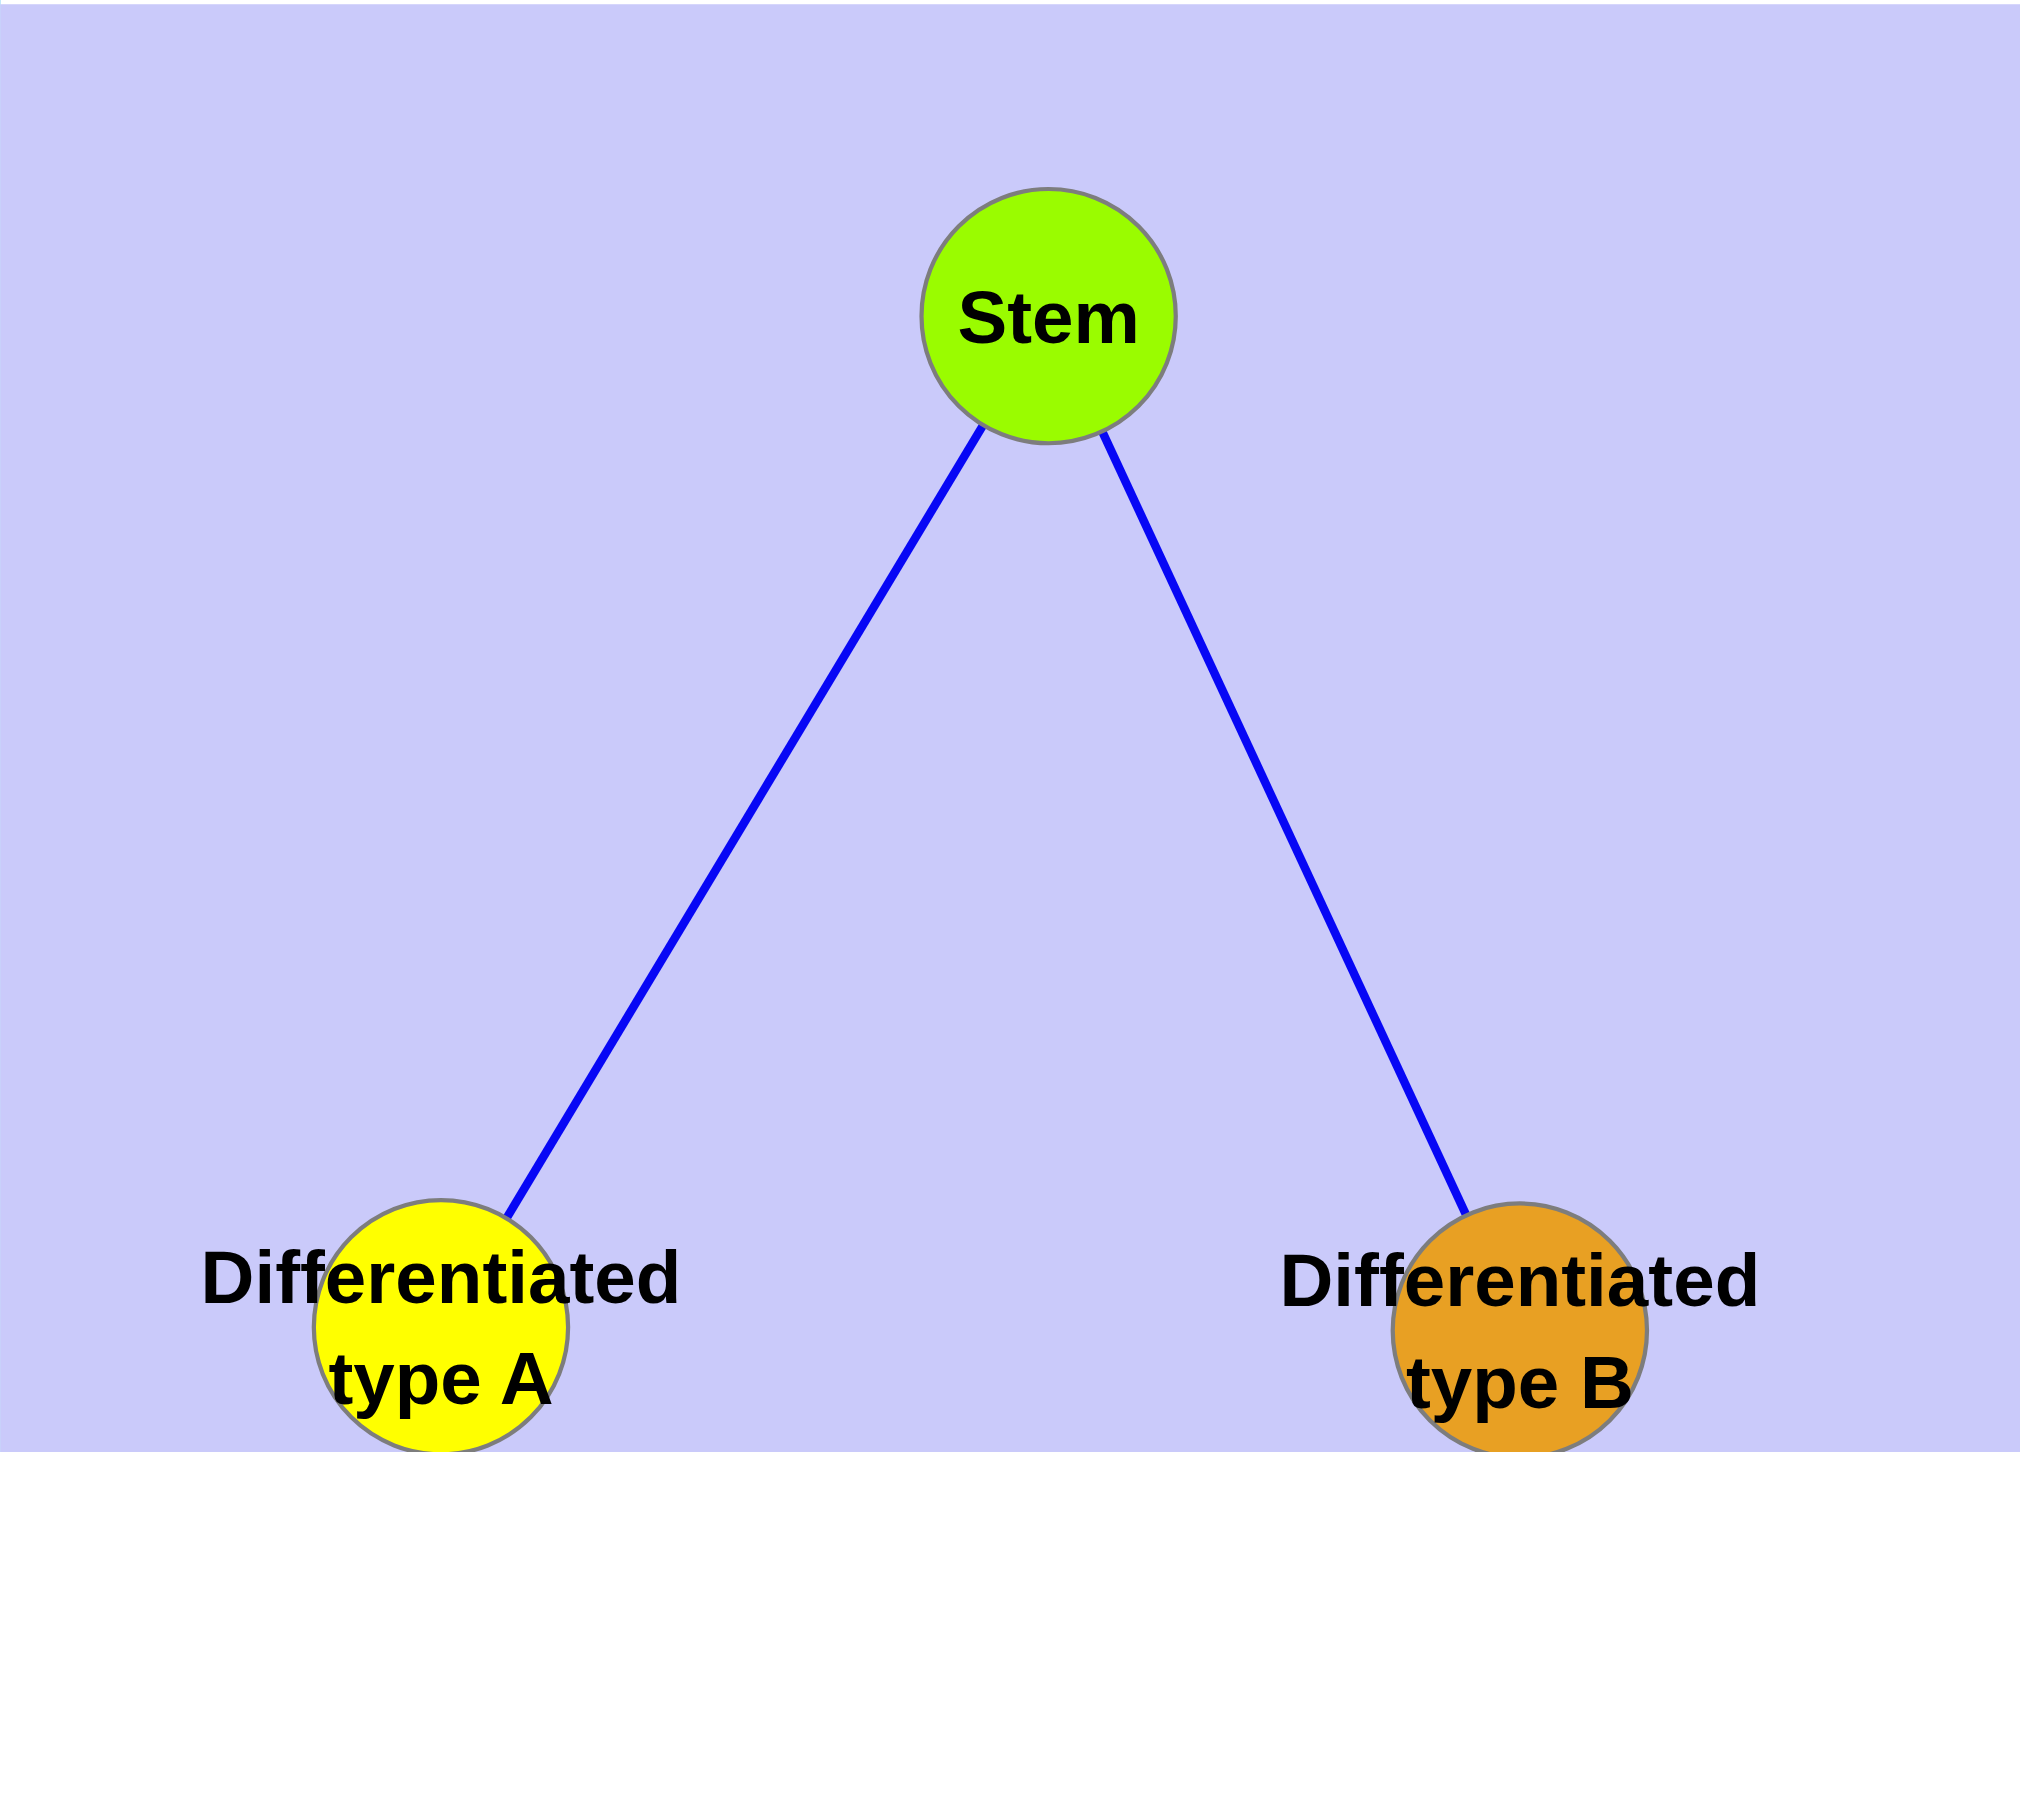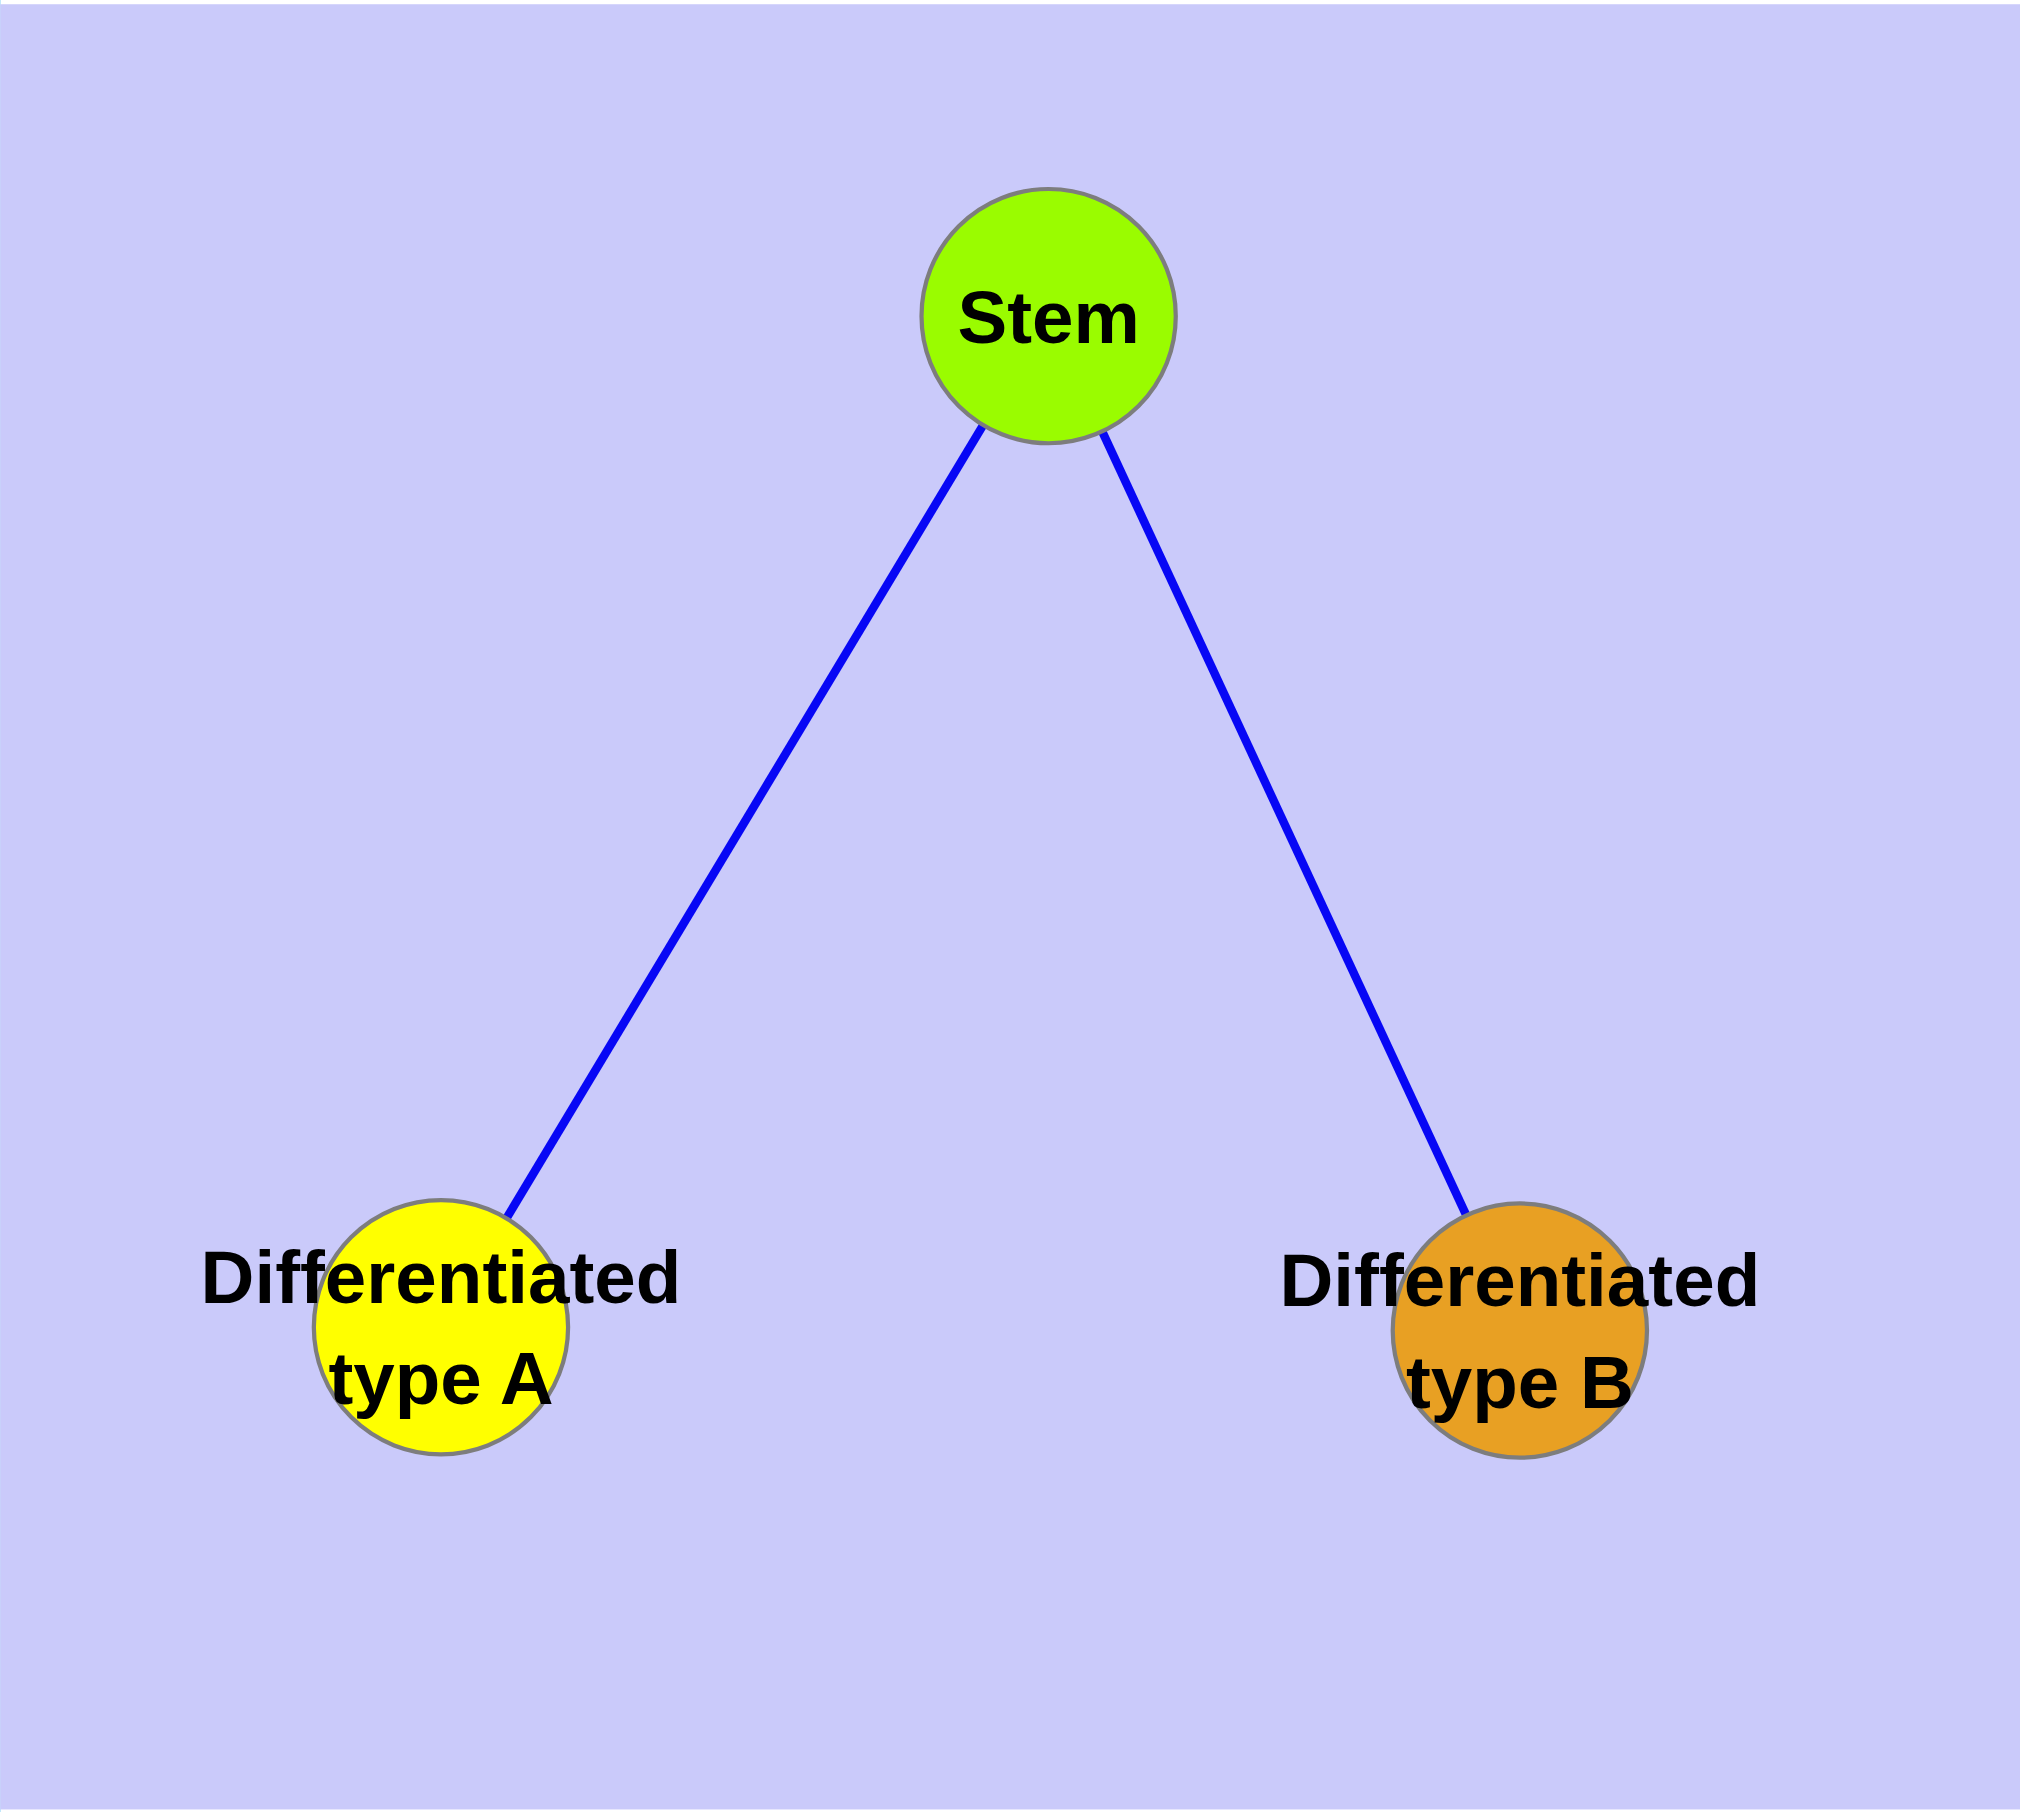--- a/index.html
+++ b/index.html
@@ -3,21 +3,21 @@
 <meta charset="utf-8">
 <style>
   html, body {
     margin: 0;
     padding: 0;
     background: #ffffff;
   }
   .stage {
     position: relative;
     width: 2021px;
-    height: 1812px;
+    height: 1452px;
     background: #0ea5e9;
     overflow: hidden;
     font-family: "Liberation Sans", sans-serif;
   }
   svg.graph {
     position: absolute;
     left: 0;
     top: 0;
     display: block;
   }

